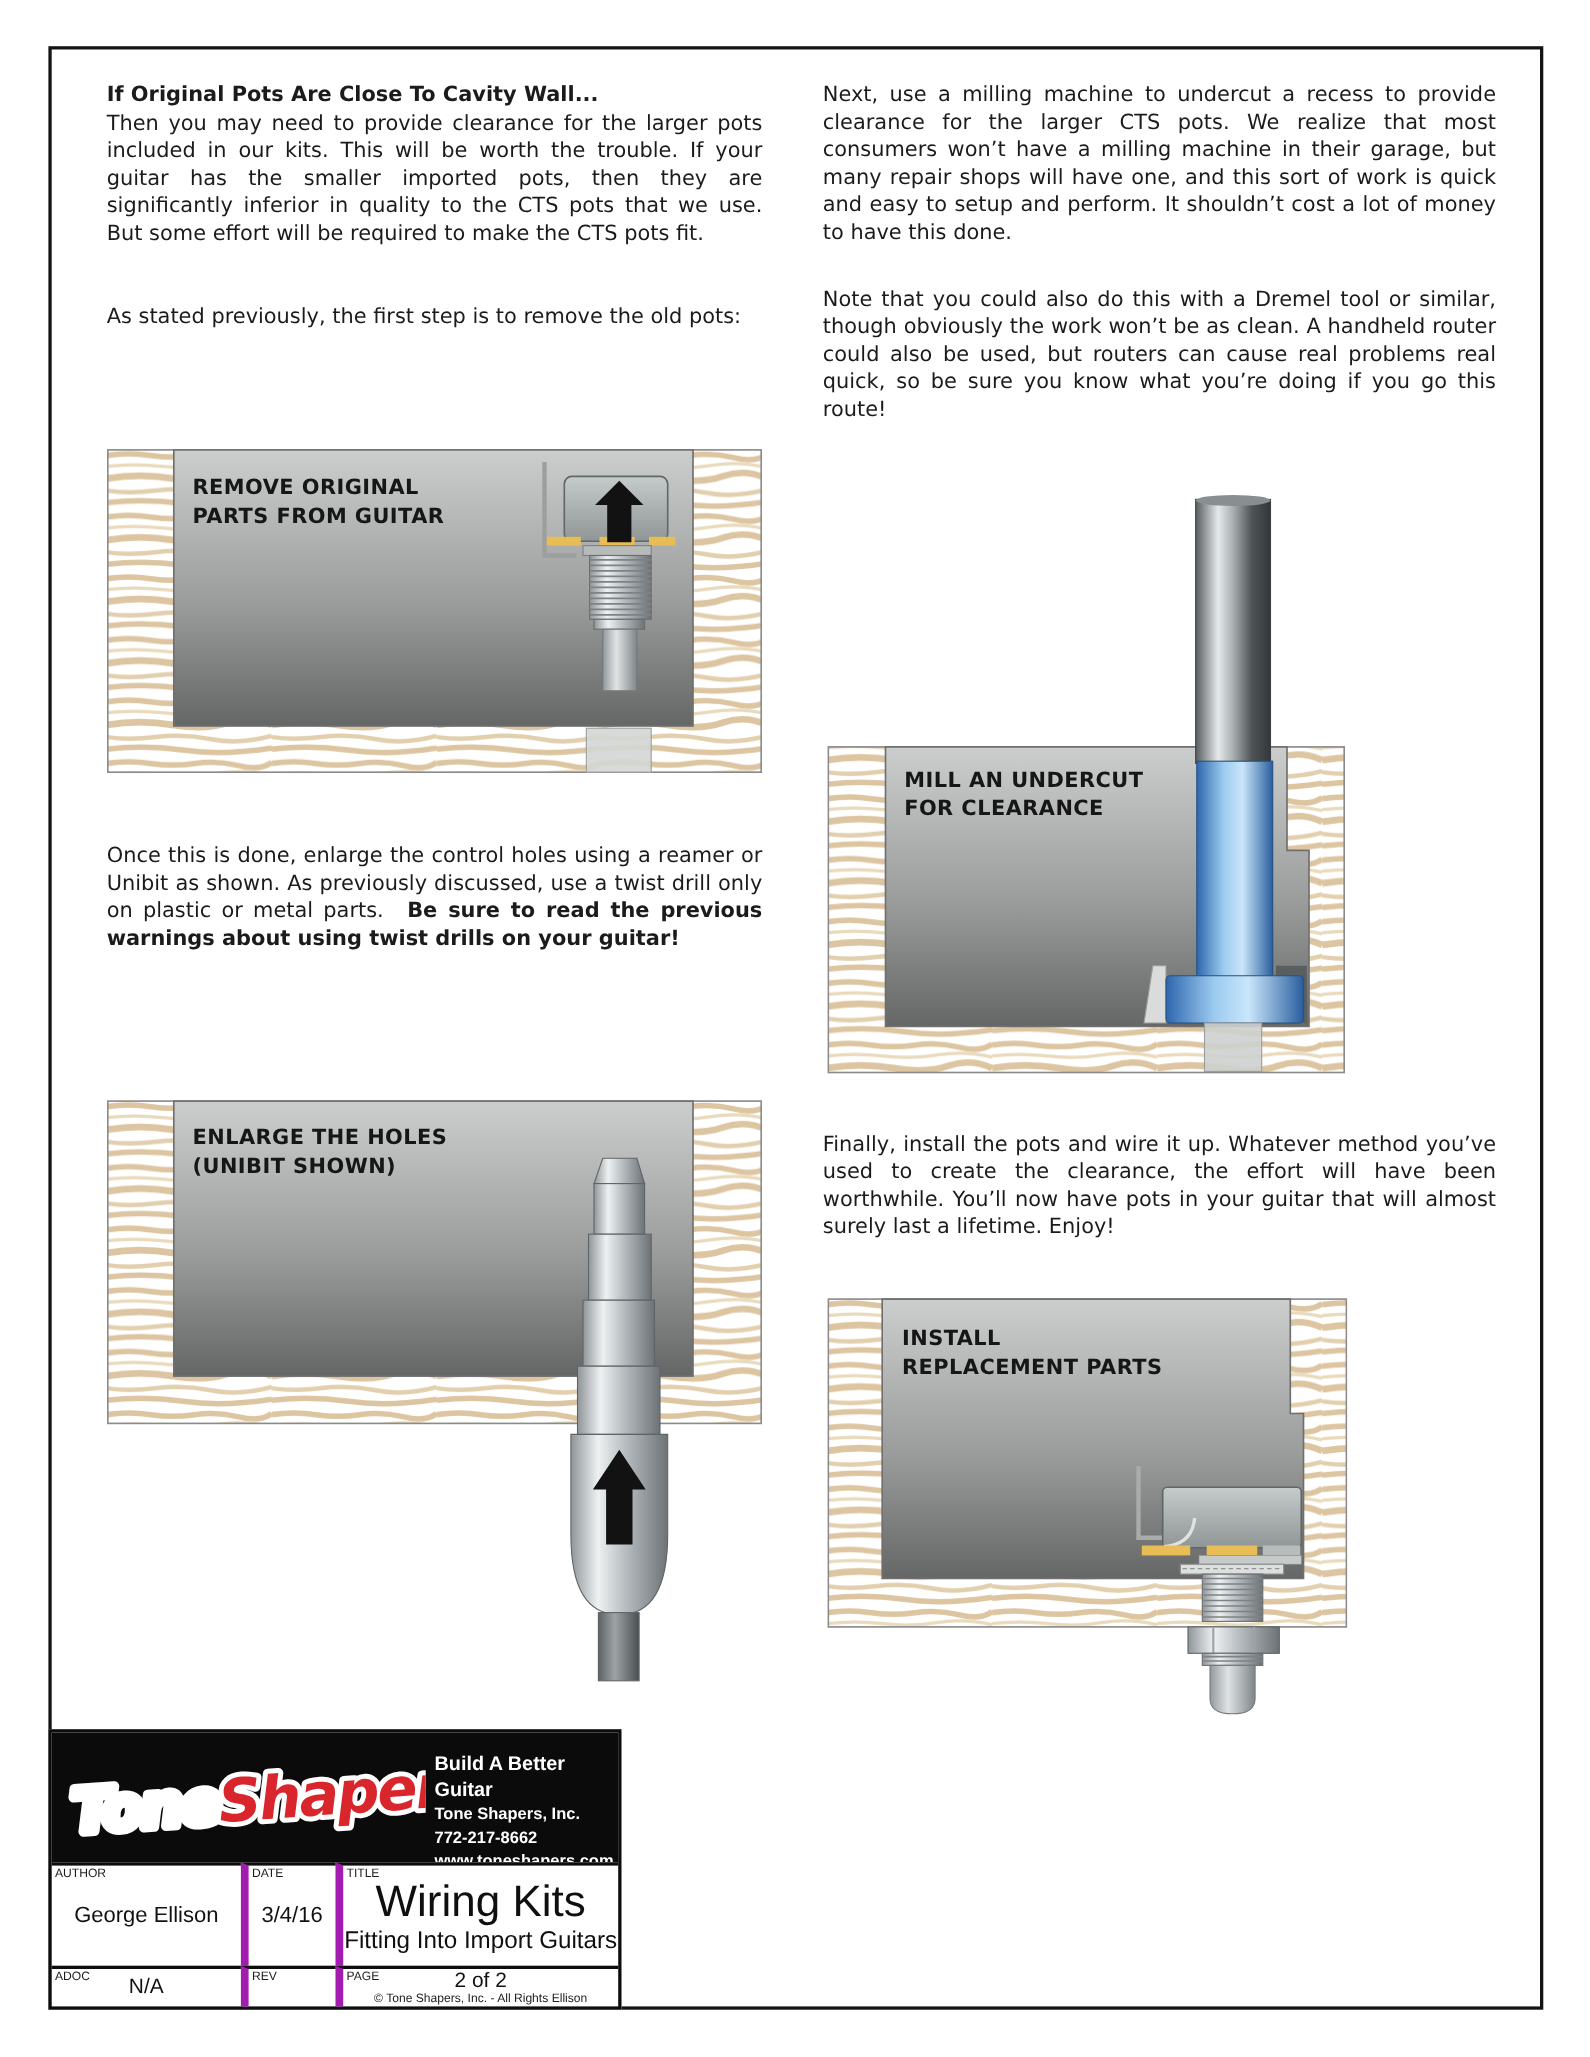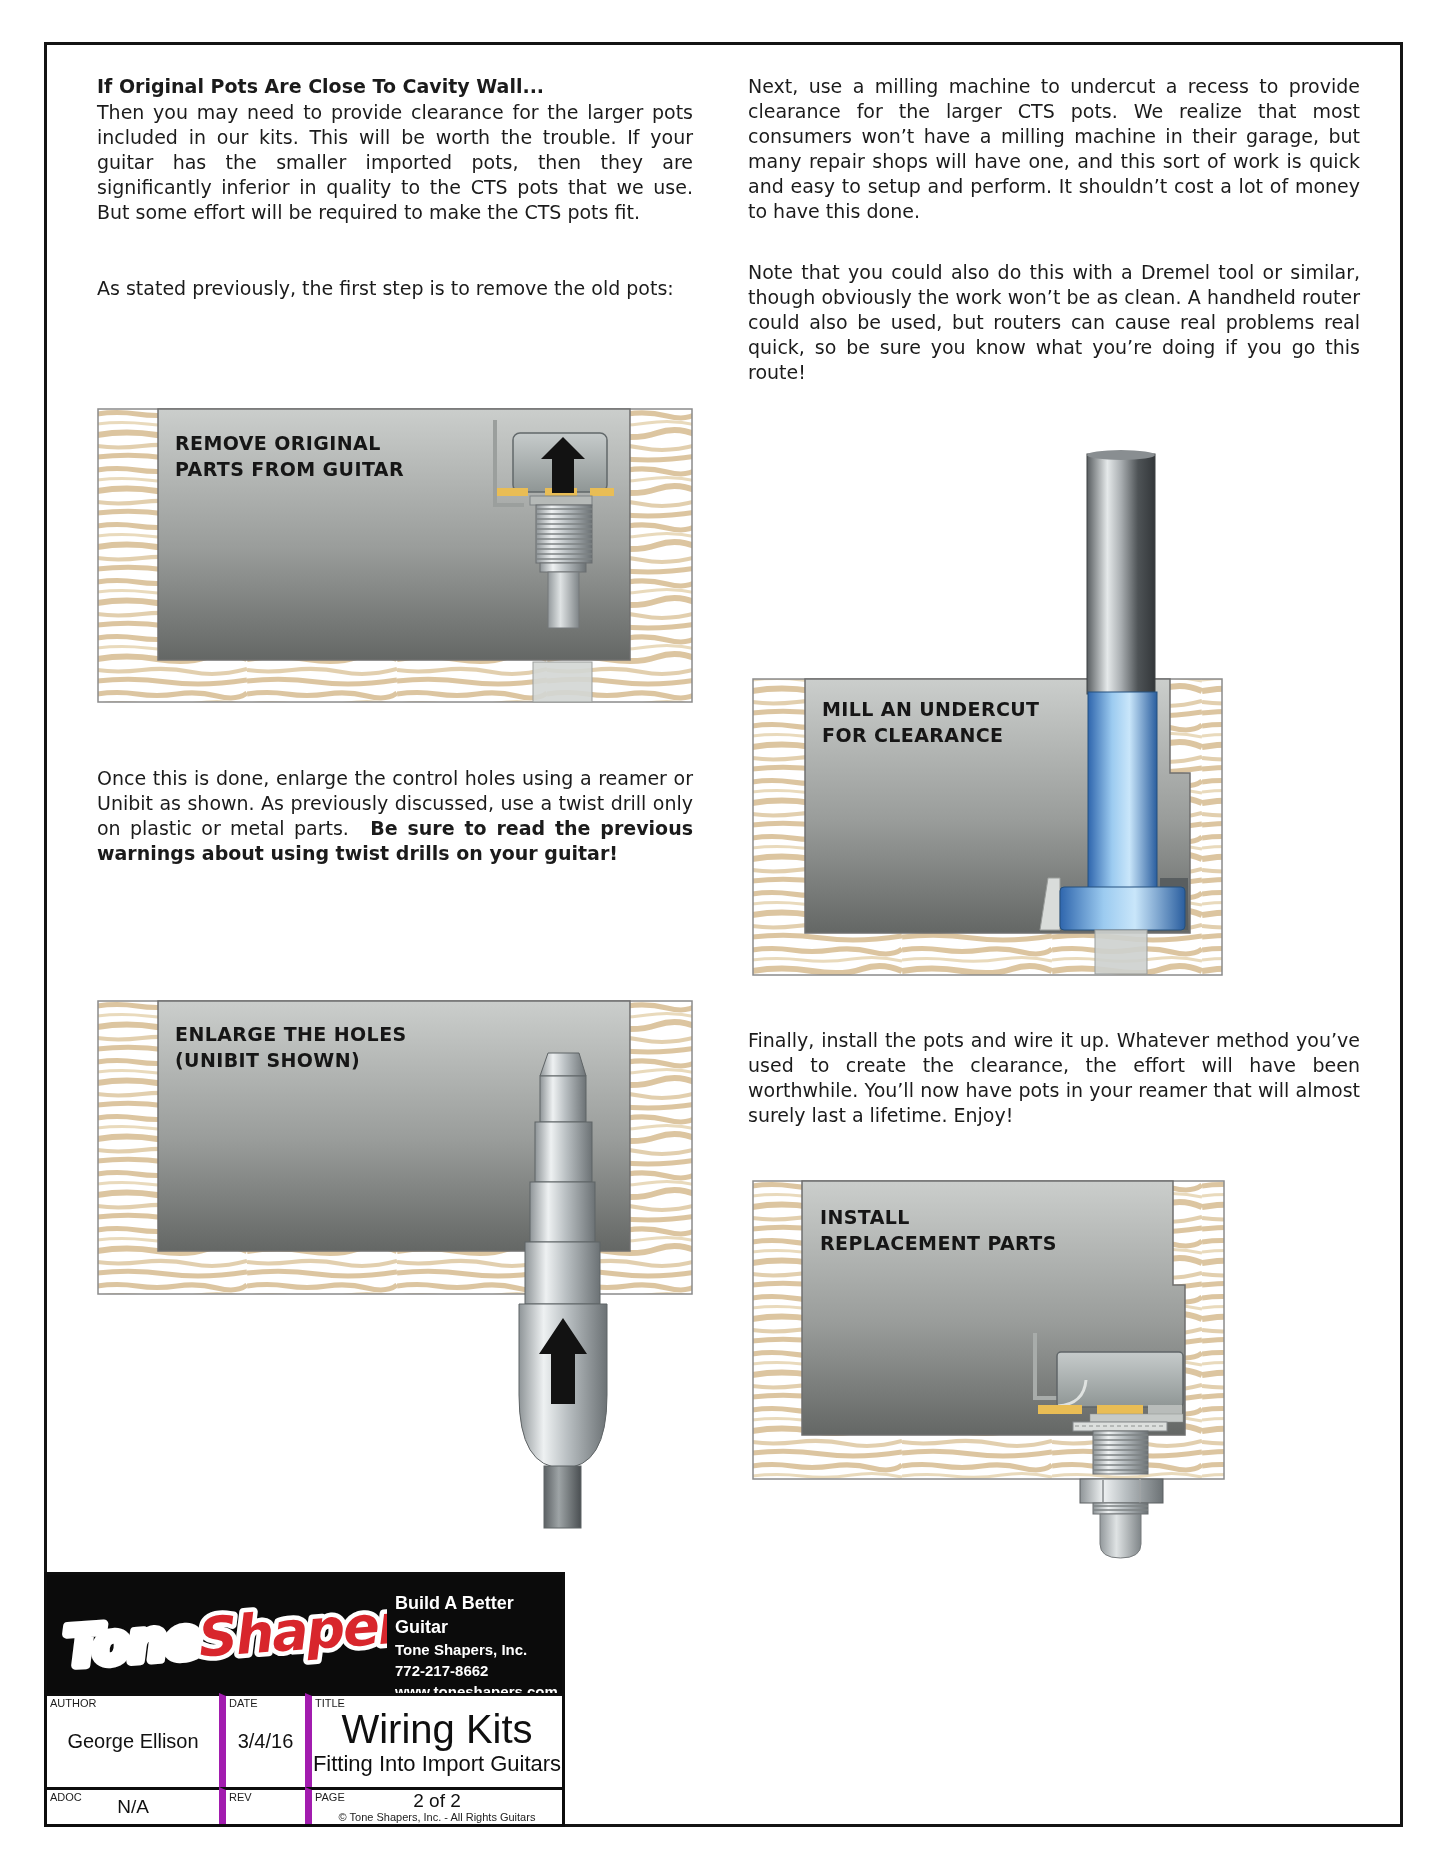--- a/index.html
+++ b/index.html
@@ -102,21 +102,21 @@
 <div id="page">
   <div id="frame"></div>
 
   <div id="lh" class="para">If Original Pots Are Close To Cavity Wall...</div>
   <div id="lp1" class="para">Then you may need to provide clearance for the larger pots included in our kits. This will be worth the trouble. If your guitar has the smaller imported pots, then they are significantly inferior in quality to the CTS pots that we use. But some effort will be required to make the CTS pots fit.</div>
   <div id="lp2" class="para">As stated previously, the first step is to remove the old pots:</div>
   <div id="lp3" class="para"><span>Once this is done, enlarge the control holes using a reamer or Unibit as shown. As previously discussed, use a twist drill only on plastic or metal parts. </span><span class="bold">Be sure to read the previous warnings about using twist drills on your guitar!</span></div>
 
   <div id="rp1" class="para">Next, use a milling machine to undercut a recess to provide clearance for the larger CTS pots. We realize that most consumers won’t have a milling machine in their garage, but many repair shops will have one, and this sort of work is quick and easy to setup and perform. It shouldn’t cost a lot of money to have this done.</div>
   <div id="rp2" class="para">Note that you could also do this with a Dremel tool or similar, though obviously the work won’t be as clean. A handheld router could also be used, but routers can cause real problems real quick, so be sure you know what you’re doing if you go this route!</div>
-  <div id="rp3" class="para">Finally, install the pots and wire it up. Whatever method you’ve used to create the clearance, the effort will have been worthwhile. You’ll now have pots in your reamer that will almost surely last a lifetime. Enjoy!</div>
+  <div id="rp3" class="para">Finally, install the pots and wire it up. Whatever method you’ve used to create the clearance, the effort will have been worthwhile. You’ll now have pots in your guitar that will almost surely last a lifetime. Enjoy!</div>
 
   <div id="fig1" class="figure">
     <svg width="596" height="300" viewBox="0 0 596 300">
       <rect x="1" y="1" width="594" height="293" fill="url(#wood)" stroke="#8b8b8b" stroke-width="1.5"></rect>
       <rect x="61" y="1" width="472" height="251" fill="url(#gpanel)" stroke="#6f6f6f" stroke-width="1.5"></rect>
       <path d="M398,12 V97 H427" fill="none" stroke="#9b9f9d" stroke-width="4"></path>
       <rect x="416" y="25" width="94" height="59" rx="7" fill="url(#gpot)" stroke="#62686a" stroke-width="1.5"></rect>
       <rect x="400" y="80" width="31" height="8" fill="#e9bd55"></rect>
       <rect x="448" y="80" width="32" height="8" fill="#e9bd55"></rect>
       <rect x="493" y="80" width="24" height="8" fill="#e9bd55"></rect>
@@ -224,17 +224,17 @@
         <span class="cell-label">ADOC</span>
         <span class="val" style="font-size:19px">N/A</span>
       </div>
       <div class="cell bl">
         <span class="cell-label">REV</span>
         <span class="val"></span>
       </div>
       <div class="cell bl">
         <span class="cell-label">PAGE</span>
         <span class="pageval">2 of 2</span>
-        <span class="copyright">© Tone Shapers, Inc. - All Rights Guitars</span>
+        <span class="copyright">© Tone Shapers, Inc. - All Rights Ellison</span>
       </div>
     </div>
   </div>
 </div>
 
 </body></html>

